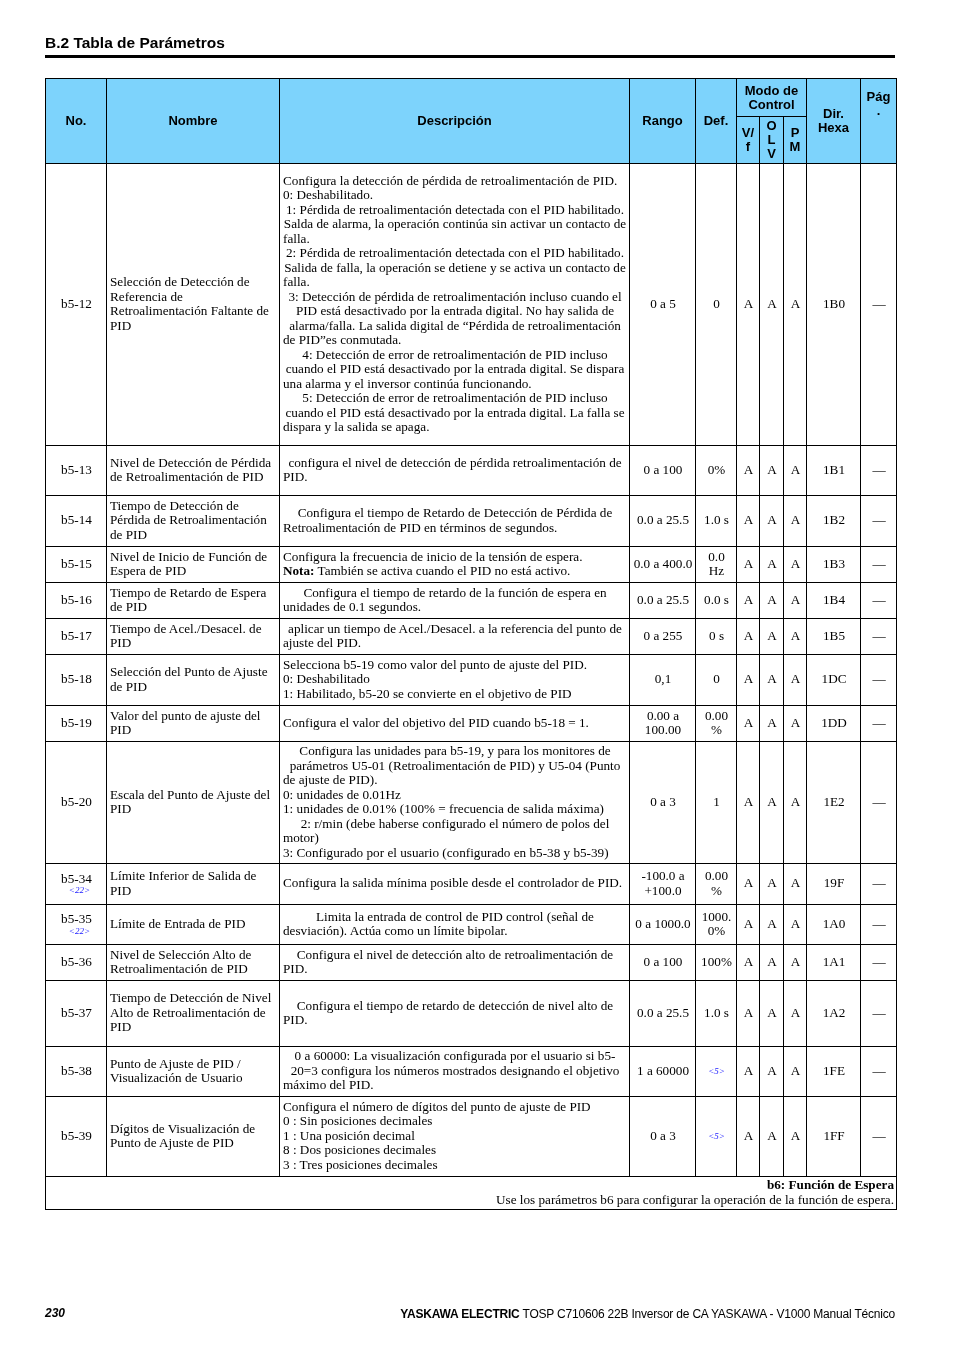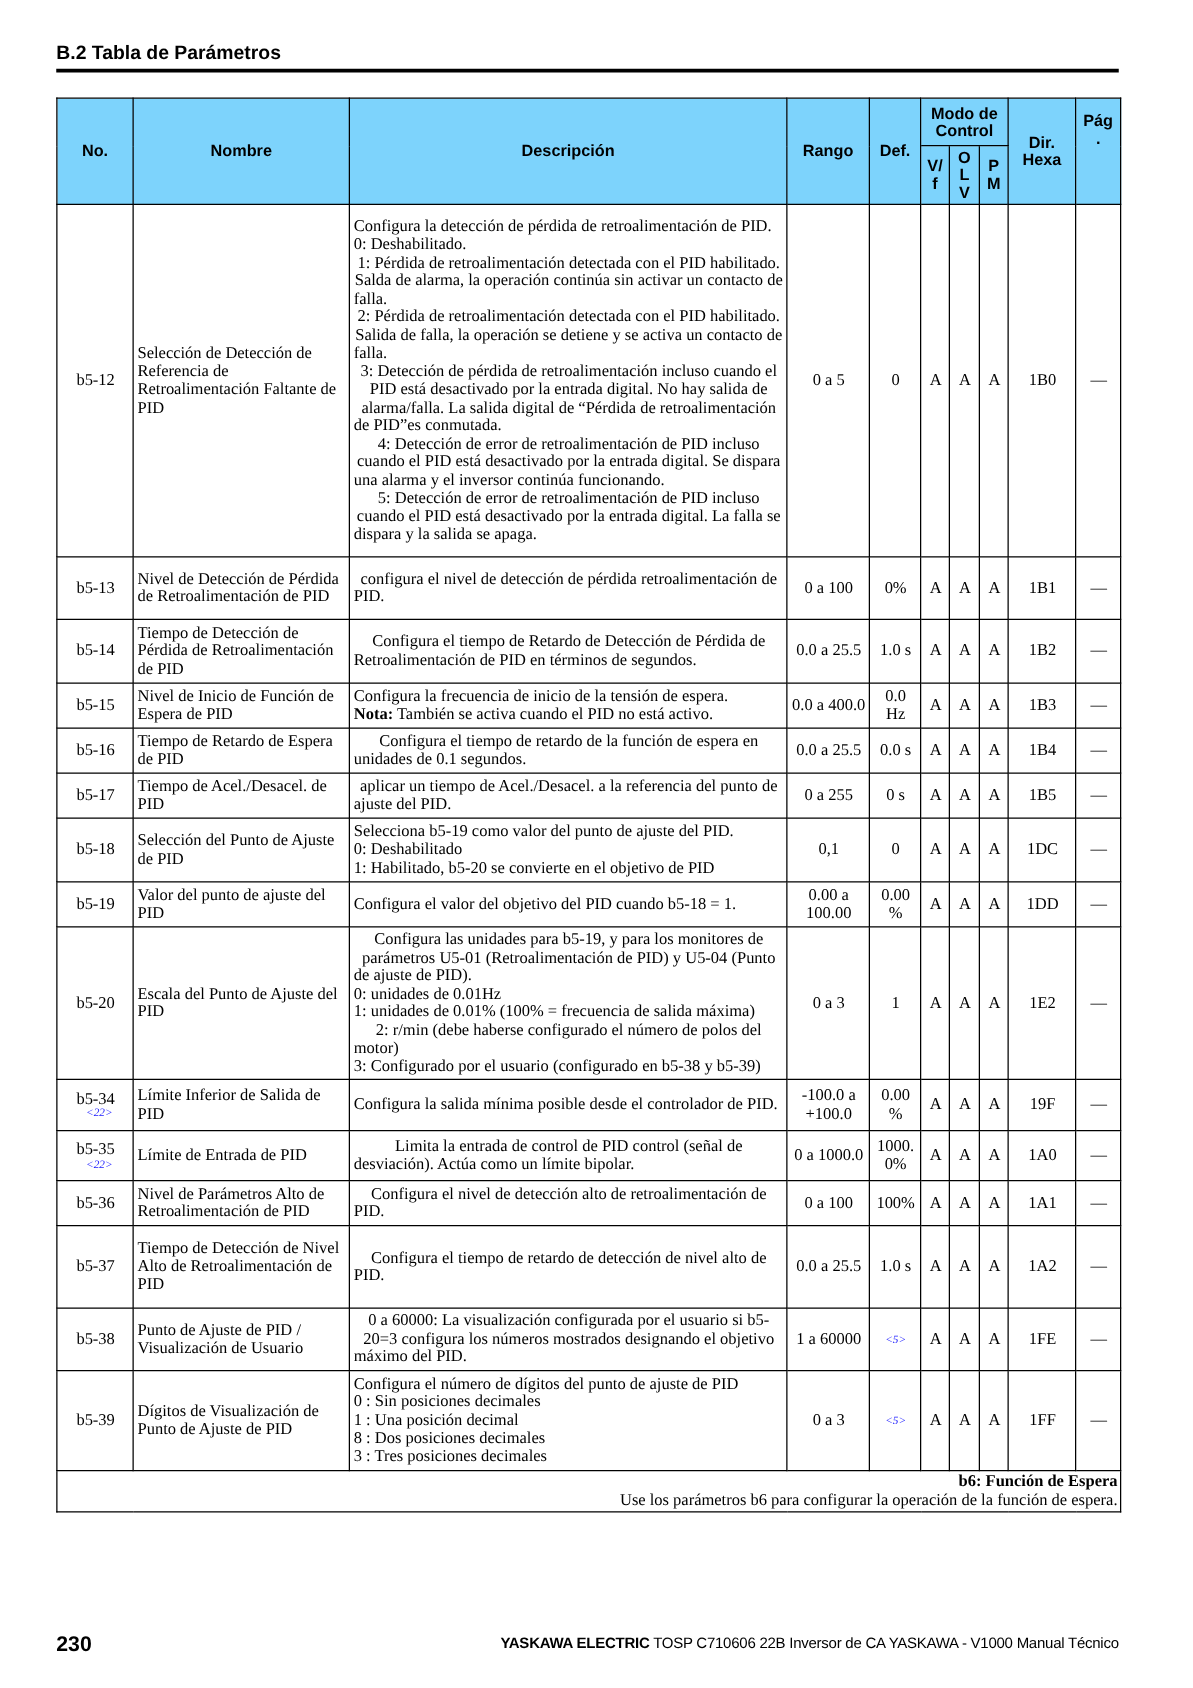--- a/index.html
+++ b/index.html
@@ -25,21 +25,21 @@
   td.c { text-align: center; padding: 1px 1px; }
   td.l { text-align: left; }
   td.desc { text-align: center; text-align-last: left; }
   .line { display: block; }
   .ref { display: block; color: #1a1aff; font-style: italic; font-size: 9px; line-height: 9px; text-align: right; padding-right: 14px; }
   .ref-inline { color: #1a1aff; font-style: italic; font-size: 9px; vertical-align: top; }
   .bold { font-weight: bold; }
   td.group { text-align: right; padding: 2px 4px 3px; }
   .footer-page {
     position: absolute; left: 45px; top: 1306px;
-    font-family: "Liberation Sans", sans-serif; font-weight: bold; font-size: 17px;
+    font-family: "Liberation Sans", sans-serif; font-weight: bold; font-size: 12px; font-style: italic;
   }
   .footer-text {
     position: absolute; right: 59px; top: 1307px;
     font-family: "Liberation Sans", sans-serif; font-size: 12px; letter-spacing: -0.2px;
   }
   .footer-text .brand { font-weight: bold; }
 </style>
 </head>
 <body>
 
@@ -281,21 +281,21 @@
         <td class="c"><span>A</span></td>
         <td class="c"><span>A</span></td>
         <td class="c"><span>A</span></td>
         <td class="c"><span>1A0</span></td>
         <td class="c"><span>—</span></td>
       </tr>
       <tr style="height: 36px;">
         <td class="c">
           <span class="line">b5-36</span>
         </td>
-        <td class="l"><span>Nivel de Parámetros Alto de Retroalimentación de PID</span></td>
+        <td class="l"><span>Nivel de Selección Alto de Retroalimentación de PID</span></td>
         <td class="desc">
           <span class="line">Configura el nivel de detección alto de retroalimentación de PID.</span>
         </td>
         <td class="c"><span>0 a 100</span></td>
         <td class="c"><span>100%</span></td>
         <td class="c"><span>A</span></td>
         <td class="c"><span>A</span></td>
         <td class="c"><span>A</span></td>
         <td class="c"><span>1A1</span></td>
         <td class="c"><span>—</span></td>

